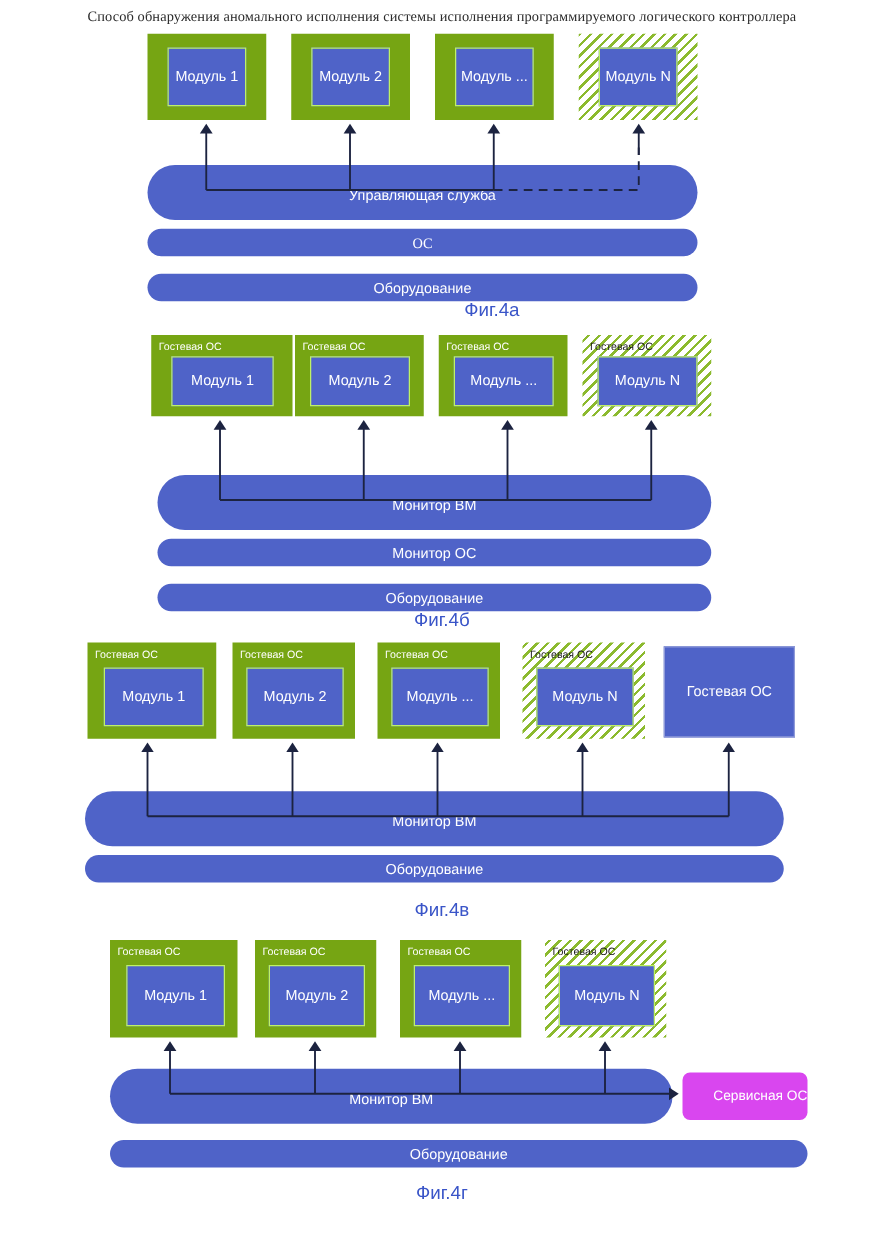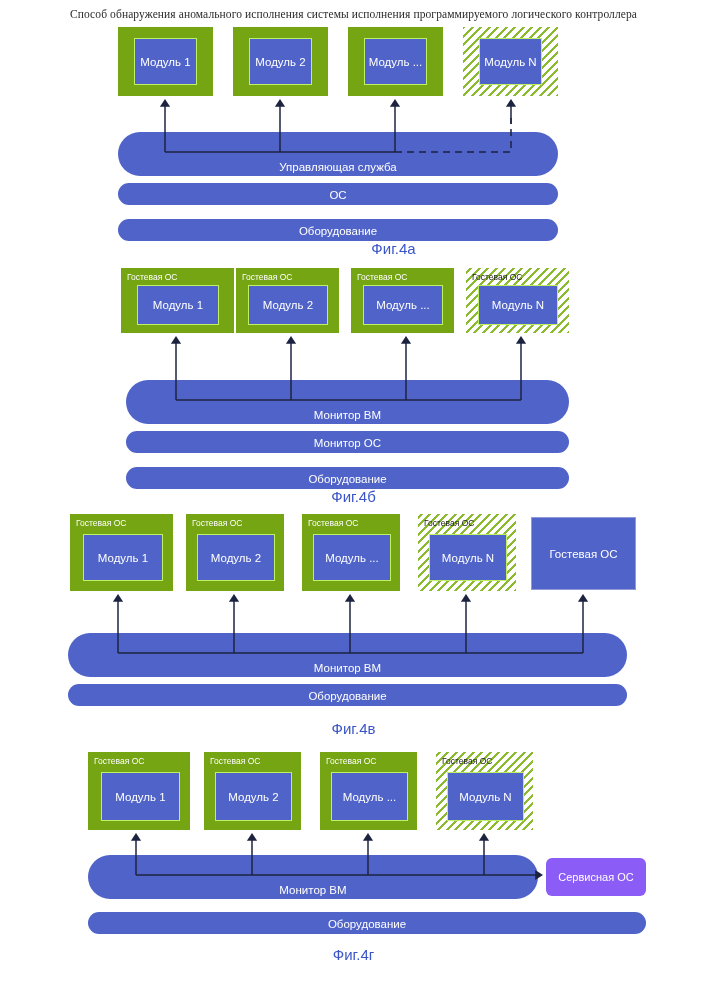--- a/index.html
+++ b/index.html
@@ -43,33 +43,33 @@
     color:#ffffff;font-size:11.5px;box-sizing:border-box;
   }
   
   .plainbox{
     position:absolute;background:#4f63c8;border:1px solid #8f9ad8;
     display:flex;align-items:center;justify-content:center;
     color:#ffffff;font-size:11.5px;box-sizing:border-box;
   }
   
   .roundbox{
-    position:absolute;background:#8b5cf6;border-radius:6px;
-    display:flex;align-items:center;justify-content:center;
+    position:absolute;background:#d946ef;border-radius:6px;
+    display:flex;align-items:center;justify-content:flex-end;
     color:#ffffff;font-size:11px;box-sizing:border-box;
   }
 
   
   .bar{
     position:absolute;background:#4f63c8;border-radius:999px;
     display:flex;align-items:flex-end;justify-content:center;
     color:#ffffff;font-size:11.5px;box-sizing:border-box;
   }
   .bar span{display:block;padding-bottom:4px;}
-  .bar.tall span{padding-bottom:3px;}
+  .bar.tall span{padding-bottom:13px;}
 
   
   .caption{
     position:absolute;width:707px;left:0;text-align:center;
     color:#3a55c8;font-size:15px;
   }
 
   
   .wires{position:absolute;left:0;top:0;width:707px;height:1000px;
          pointer-events:none;}
@@ -100,21 +100,21 @@
     </div>
     <div class="node guest hatched" style="left:463px;top:27px;width:95px;height:69px;">
       <div class="module" style="left:16px;top:11px;width:63px;height:47px;">
         <span>Модуль N</span>
       </div>
     </div>
 
     <div class="bar tall" style="left:118px;top:132px;width:440px;height:44px;">
       <span>Управляющая служба</span>
     </div>
-    <div class="bar" style="left:118px;top:183px;width:440px;height:22px;">
+    <div class="bar" style="left:118px;top:183px;width:440px;height:22px;font-family:Liberation Serif, serif;">
       <span>ОС</span>
     </div>
     <div class="bar" style="left:118px;top:219px;width:440px;height:22px;">
       <span>Оборудование</span>
     </div>
     <div class="caption" style="top:240px;margin-left:40px;">Фиг.4а</div>
   </div>
 
   <div>
     <div class="node guest" style="left:121px;top:268px;width:113px;height:65px;">

